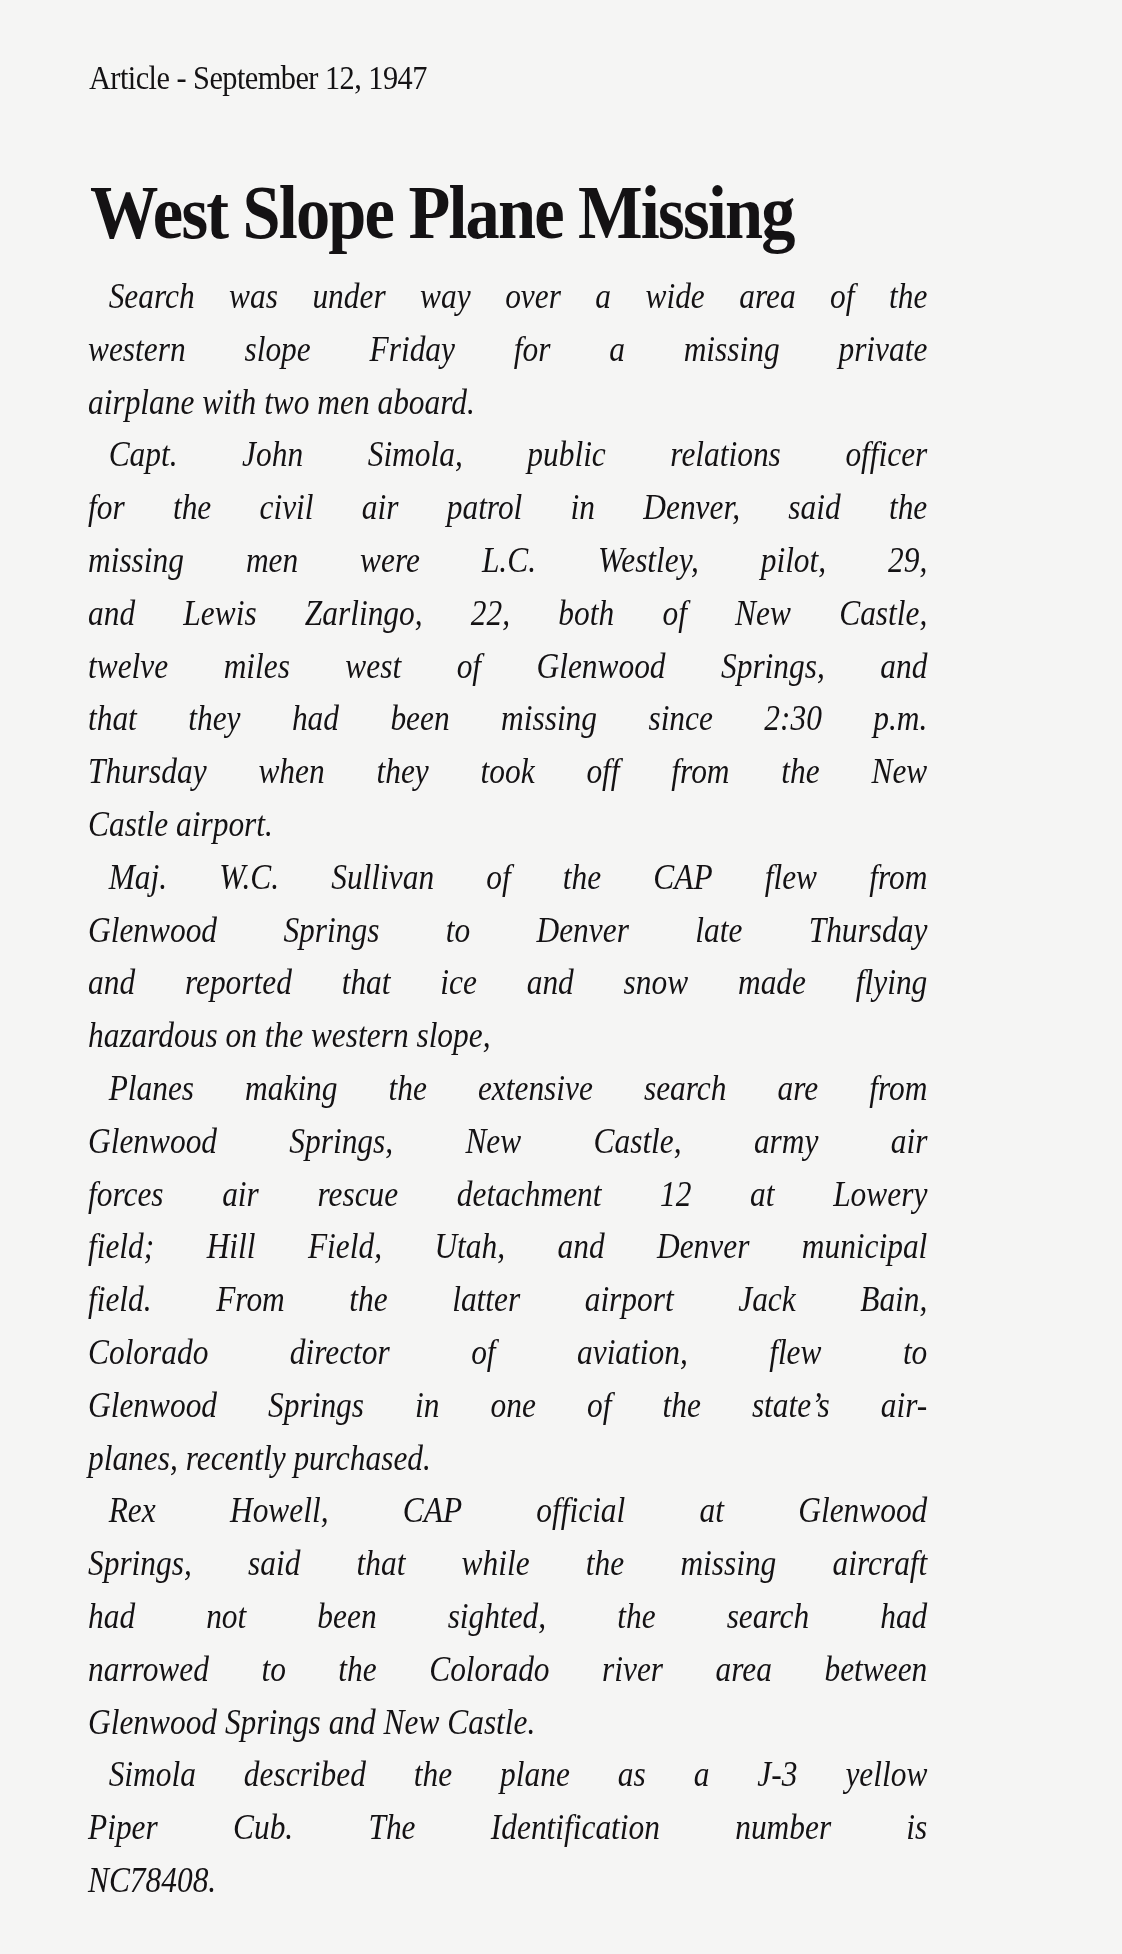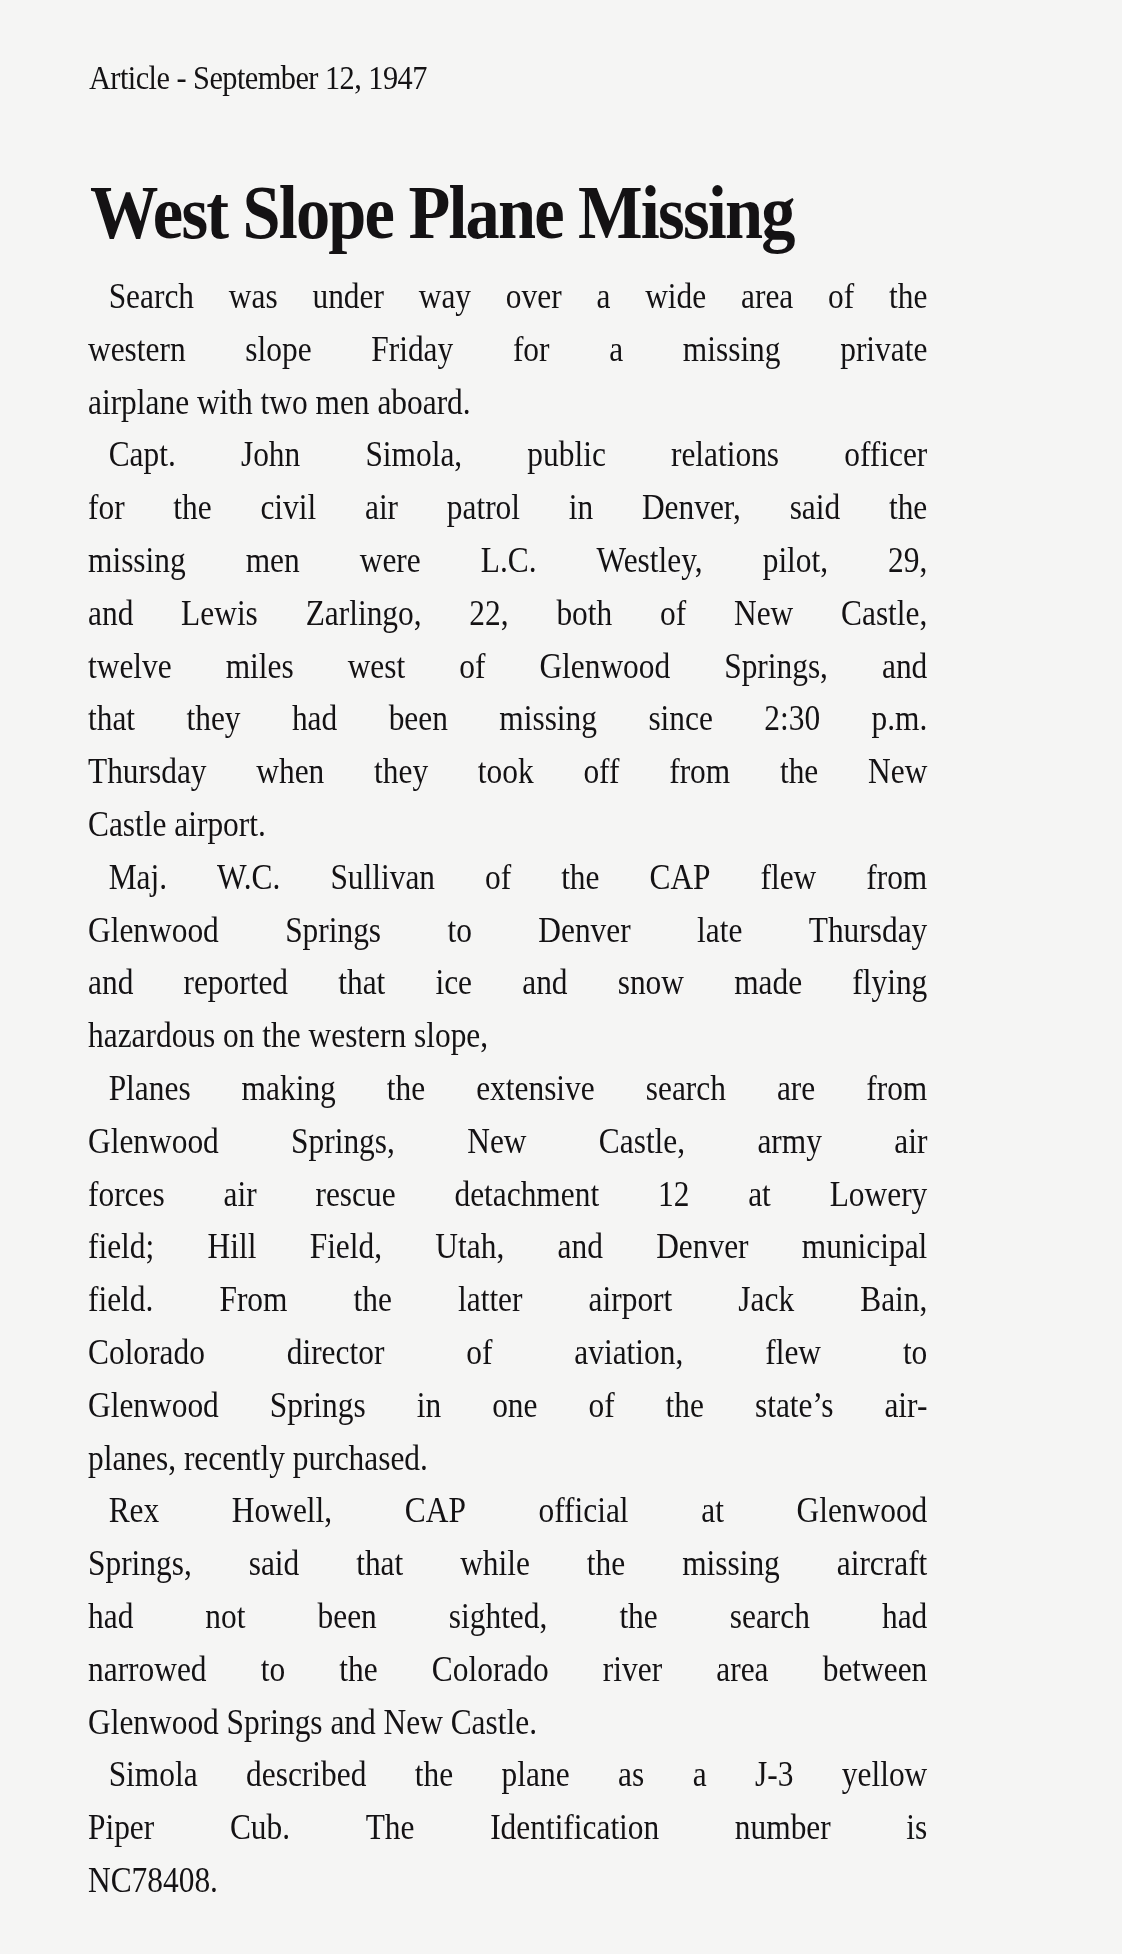--- a/index.html
+++ b/index.html
@@ -43,20 +43,21 @@
     transform: scaleX(0.9);
     transform-origin: left top;
     white-space: nowrap;
     margin: 0;
   }
   .body {
     position: absolute;
     left: 88px;
     top: 262px;
     width: 840px;
+    font-style: italic;
   }
   .line {
     height: 52.8px;
     font-size: 36.5px;
     line-height: 52.8px;
     white-space: nowrap;
     transform: scaleX(0.86);
     transform-origin: left center;
   }
   .line.just {

